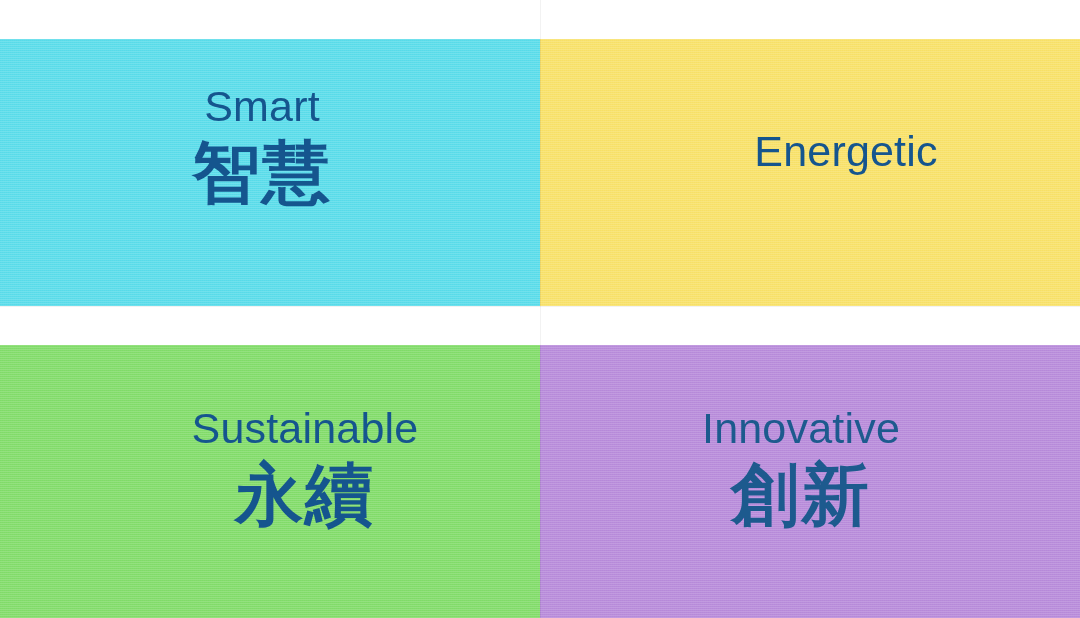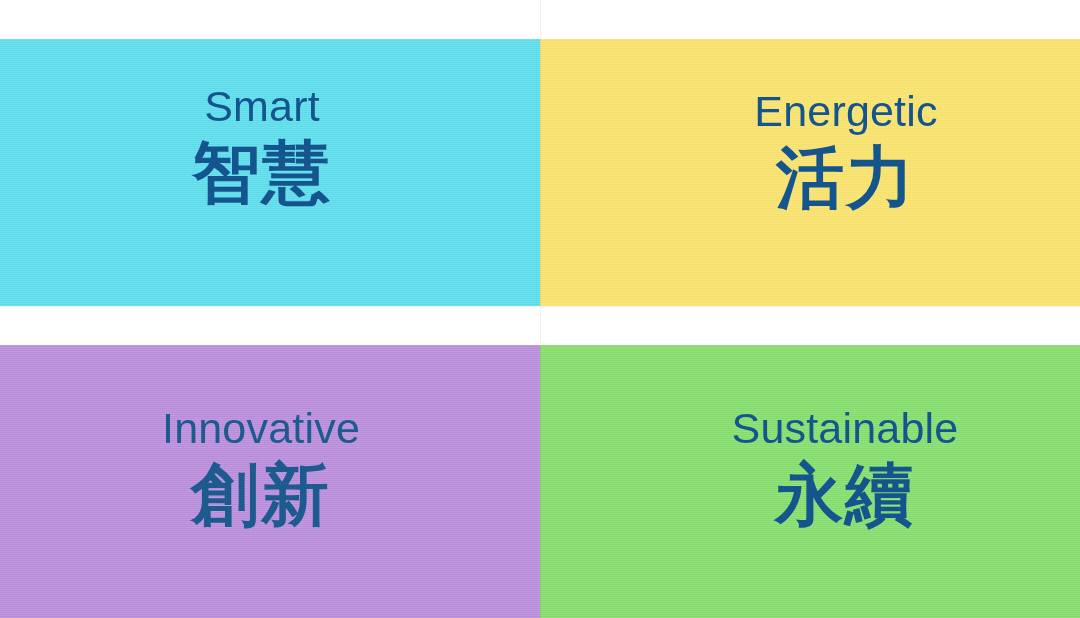--- a/index.html
+++ b/index.html
@@ -95,35 +95,34 @@
     <div class="label-block">
       <span class="en-label">Smart</span>
       <span class="zh-label">智慧</span>
     </div>
   </section>
 
   <section class="quadrant q-energetic" style="background: rgb(249, 226, 106); color: rgb(21, 85, 142);">
     <div class="texture"></div>
     <div class="label-block">
       <span class="en-label">Energetic</span>
-      <span class="zh-label">活力</span>
+    </div>
+  </section>
+
+  <section class="quadrant q-sustainable" style="background: rgb(131, 221, 107); color: rgb(21, 85, 142);">
+    <div class="texture"></div>
+    <div class="label-block">
+      <span class="en-label">Sustainable</span>
+      <span class="zh-label">永續</span>
     </div>
   </section>
 
   <section class="quadrant q-innovative" style="background: rgb(185, 140, 219); color: rgb(29, 90, 142);">
     <div class="texture"></div>
     <div class="label-block">
       <span class="en-label">Innovative</span>
       <span class="zh-label">創新</span>
     </div>
   </section>
 
-  <section class="quadrant q-sustainable" style="background: rgb(131, 221, 107); color: rgb(21, 85, 142);">
-    <div class="texture"></div>
-    <div class="label-block">
-      <span class="en-label">Sustainable</span>
-      <span class="zh-label">永續</span>
-    </div>
-  </section>
-
   <div class="seam seam-v"></div>
   <div class="seam seam-h"></div>
 </div>
 
 </body></html>

